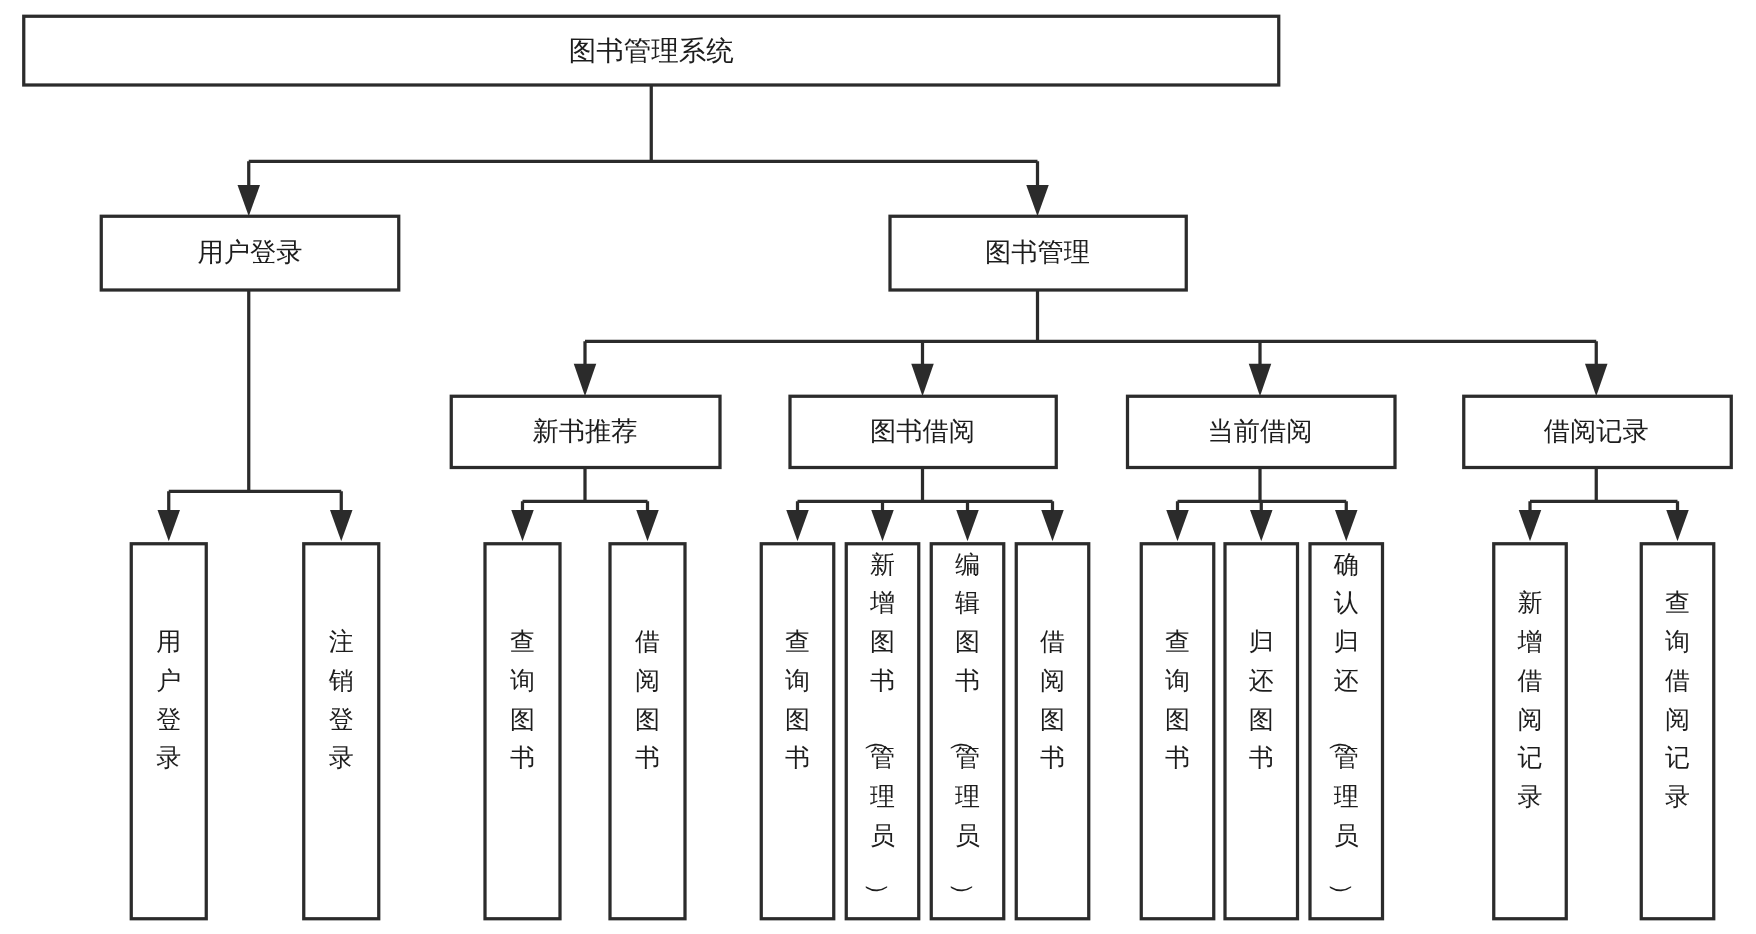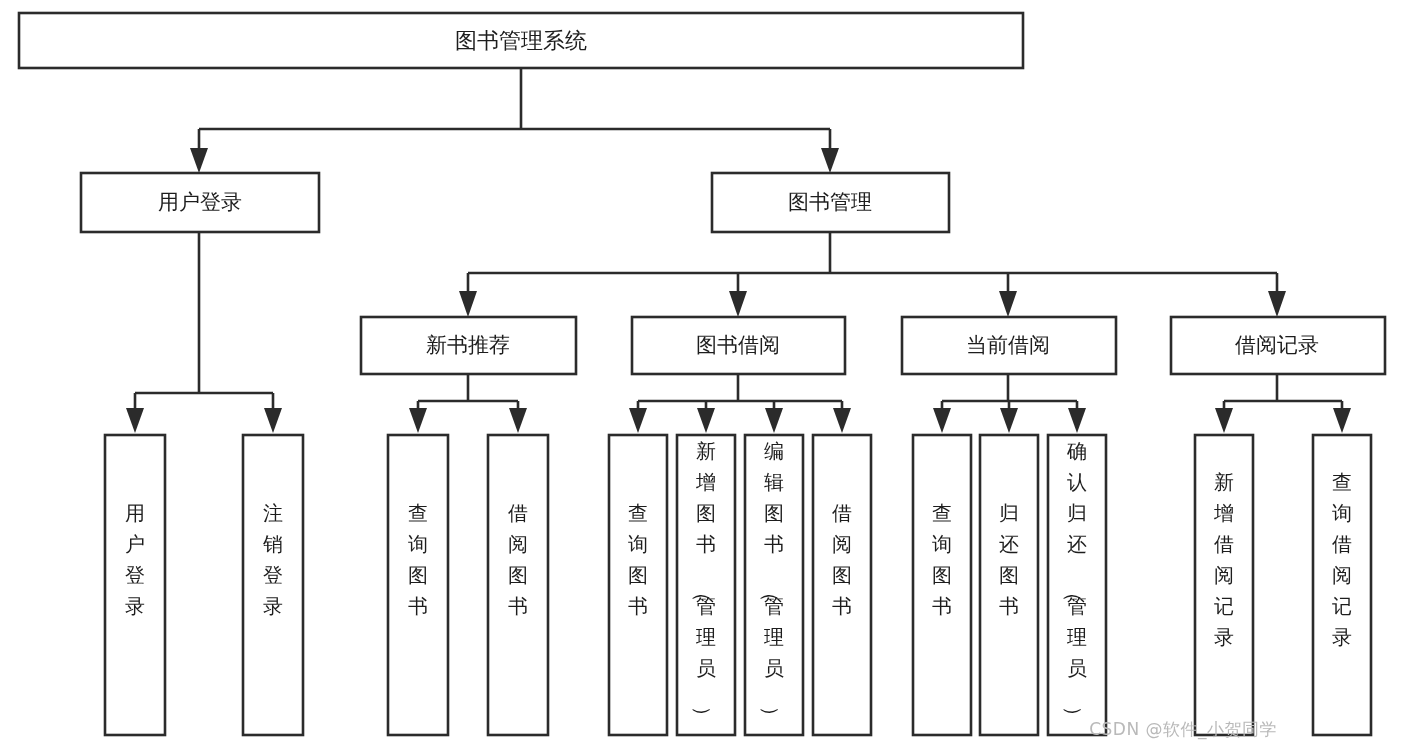--- a/index.html
+++ b/index.html
@@ -239,14 +239,13 @@
       </g>
 
       <g>
         <rect class="node-box" x="1313" y="435" width="58" height="300"></rect>
         <text class="node-label-v vtext" x="1342" y="489"><tspan x="1342" y="489">查</tspan><tspan x="1342" y="520">询</tspan><tspan x="1342" y="551">借</tspan><tspan x="1342" y="582">阅</tspan><tspan x="1342" y="613">记</tspan><tspan x="1342" y="644">录</tspan></text>
       </g>
 
     </g>
   </svg>
 
-  <div class="watermark">CSDN @软件_小贺同学</div>
 </div>
 
 </body></html>

